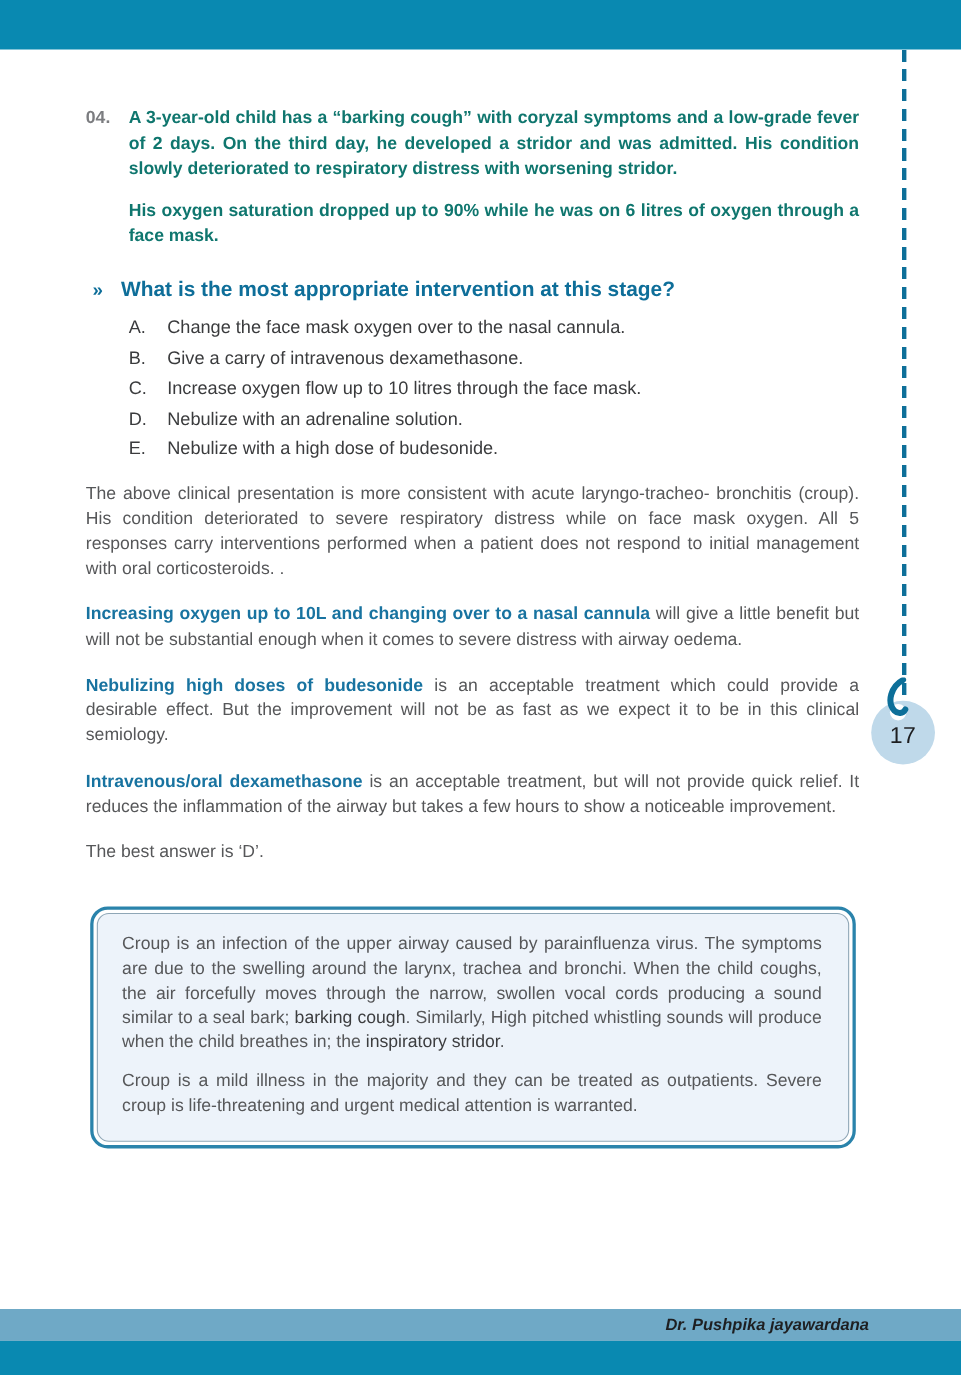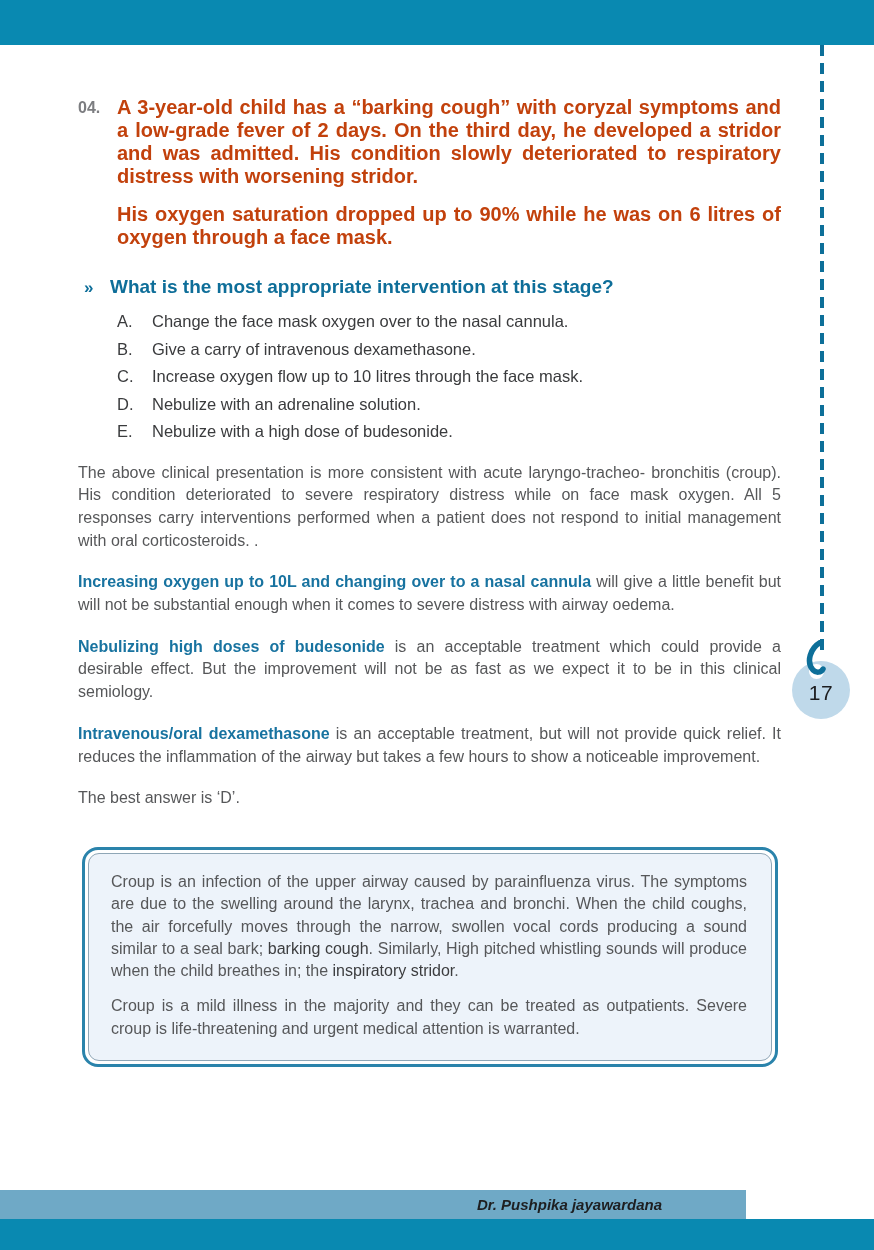--- a/index.html
+++ b/index.html
@@ -19,21 +19,21 @@
     background:#0989b1;
   }
 
   .dash-line {
     position:absolute; left:820px; top:45px;
     width:4px; height:608px;
     background:repeating-linear-gradient(to bottom, #0d6f99 0 11px, transparent 11px 18px);
   }
 
   .page-tag {
-    position:absolute; left:792px; top:661px;
+    position:absolute; left:792px; top:637px;
     width:58px; height:58px;
   }
   .page-tag .circle {
     position:absolute; left:0; top:0;
     width:58px; height:58px; border-radius:50%;
     background:#bfd9ea;
     display:flex; align-items:center; justify-content:center;
   }
   .page-tag .hole {
     position:absolute; left:17px; top:3px;
@@ -53,22 +53,22 @@
   }
 
   .q-row { display:flex; margin-bottom:15px; }
   .q-num {
     flex:0 0 39px;
     font-weight:bold; color:#7c7d80;
     font-size:16px; line-height:23px;
   }
   .q-text {
     flex:1;
-    font-weight:bold; color:#c2410c;
-    font-size:20px; line-height:23px;
+    font-weight:bold; color:#0f766e;
+    font-size:16px; line-height:23px;
     text-align:justify;
   }
 
   .prompt-row { display:flex; margin-top:25px; align-items:baseline; }
   .prompt-marker {
     flex:0 0 32px; padding-left:6px;
     color:#0e6e99; font-size:17px; font-weight:bold;
   }
   .prompt-text {
     flex:1;
@@ -119,21 +119,21 @@
   .box-para {
     font-size:16px; line-height:22.3px;
     color:#565759;
     text-align:justify;
   }
   .box-para + .box-para { margin-top:13px; }
   .box-bold { font-weight:normal; color:#3c3d3f; }
 
   .footer-light {
     position:absolute; left:0; top:1190px;
-    width:746px; height:29px;
+    width:874px; height:29px;
     background:#6fa9c6;
     display:flex; align-items:center; justify-content:flex-end;
     padding-right:84px;
   }
   .footer-author {
     font-style:italic; font-weight:bold;
     font-size:15px; color:#1e1f21;
   }
   .footer-dark {
     position:absolute; left:0; top:1219px;

